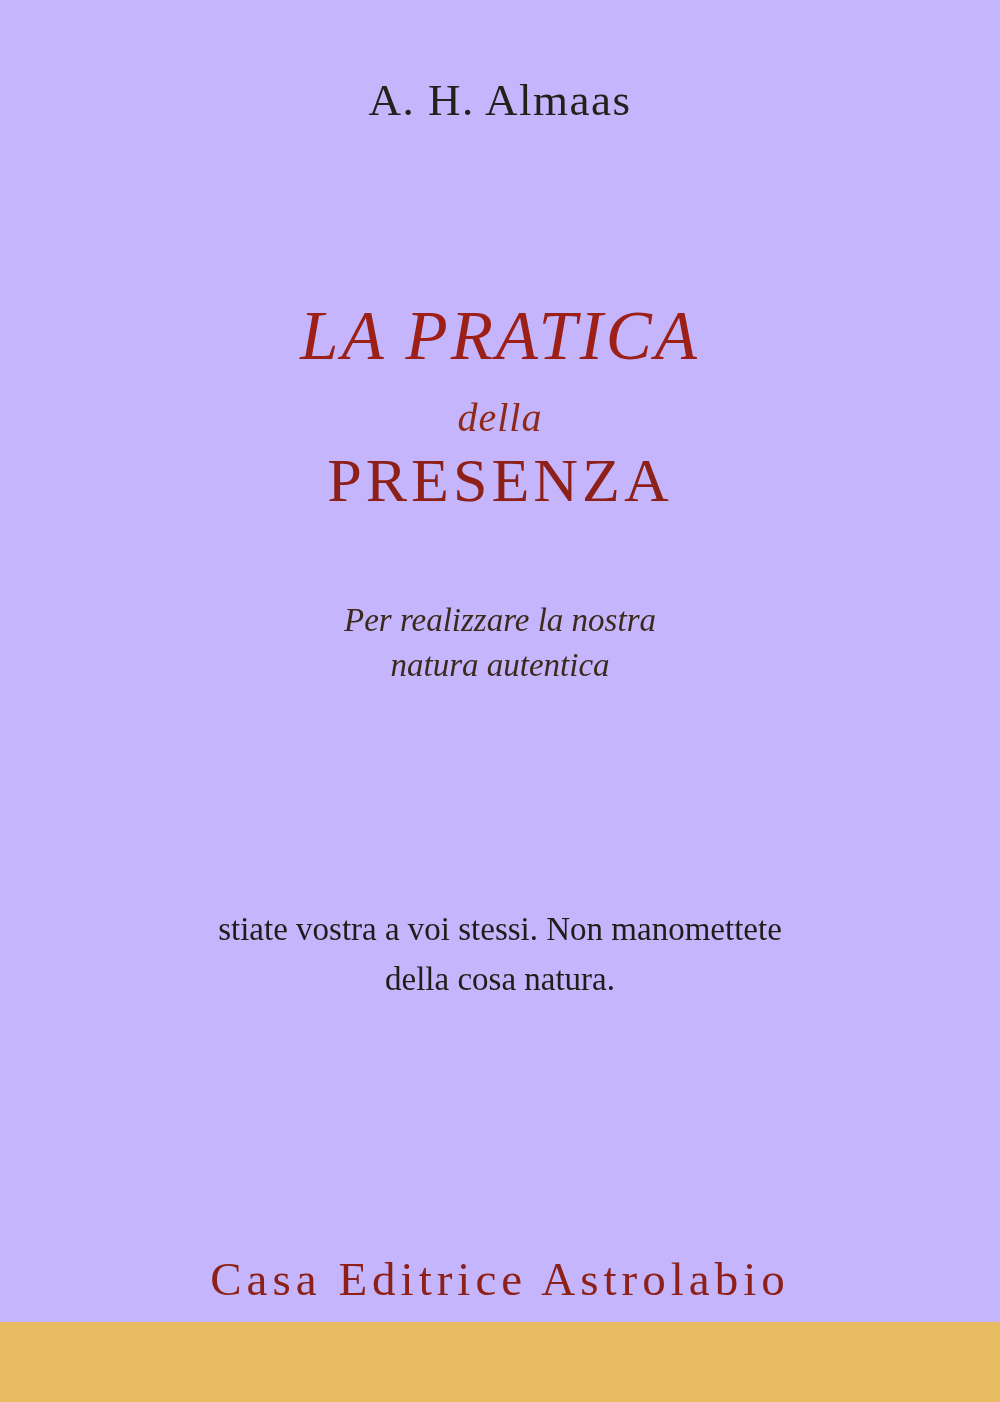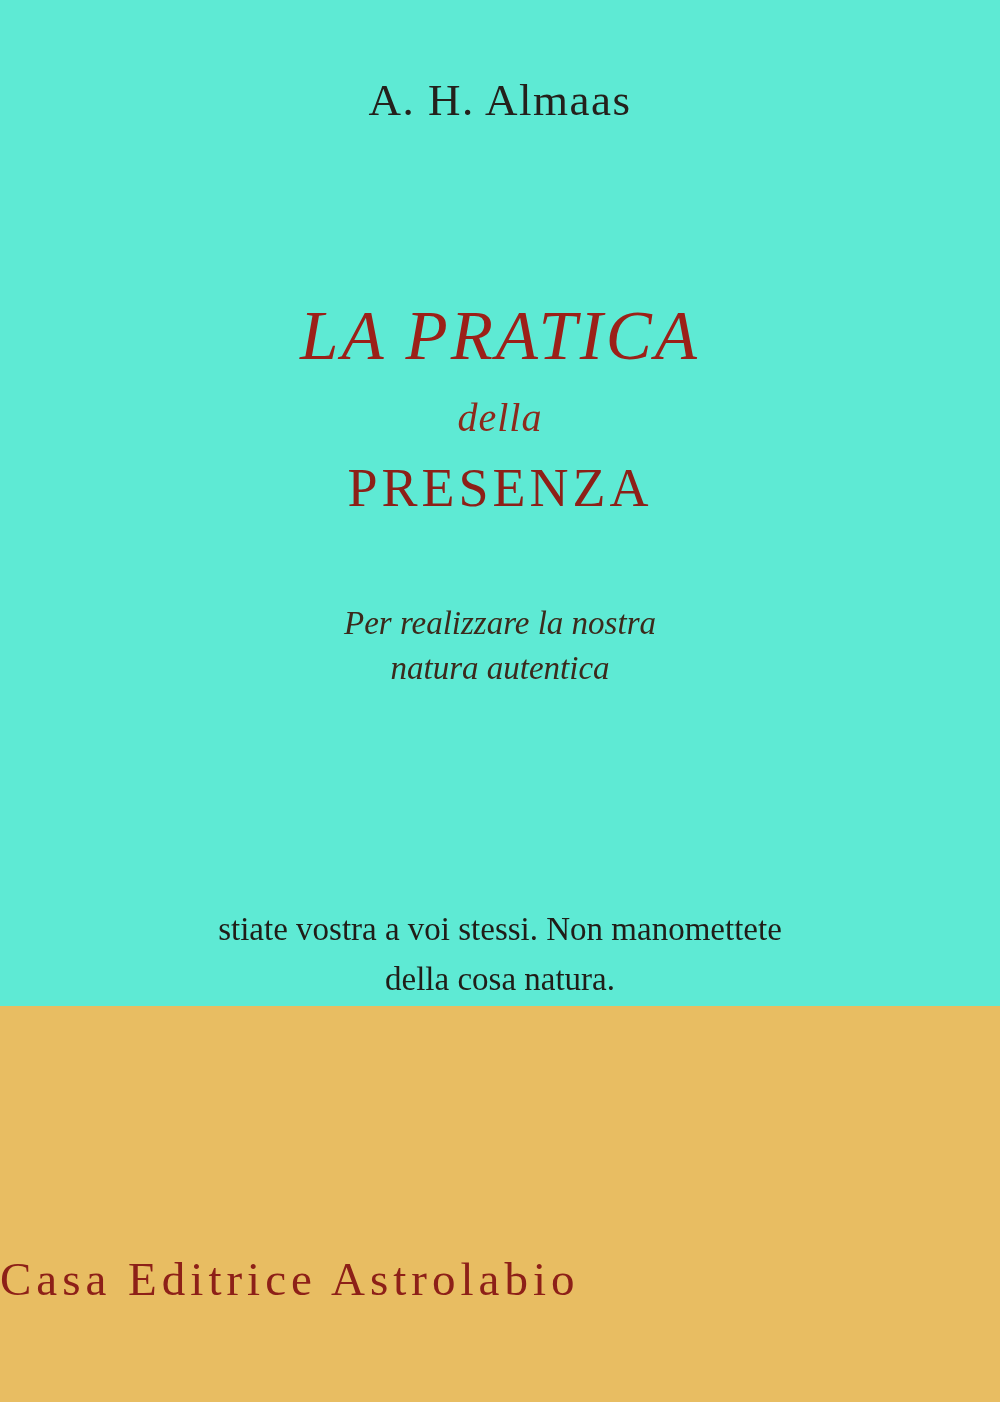--- a/index.html
+++ b/index.html
@@ -9,22 +9,22 @@
   body {
     width: 1000px;
     height: 1402px;
     background: #e8bd62;
     font-family: "Liberation Serif", serif;
     overflow: hidden;
     position: relative;
   }
   .cover {
     width: 1000px;
-    height: 1006px;
-    background: #5eead4;
+    height: 1322px;
+    background: #c4b5fd;
     position: relative;
     box-sizing: border-box;
   }
   .author {
     position: absolute;
     top: 74px;
     left: 0;
     width: 100%;
     text-align: center;
     font-size: 45px;
@@ -49,24 +49,24 @@
   }
   .title-della {
     font-size: 40px;
     font-style: italic;
     color: #8d2a1c;
     margin-top: 22px;
     letter-spacing: 1px;
     font-family: Liberation Serif, serif;
   }
   .title-sub {
-    font-size: 54px;
+    font-size: 62px;
     color: #8d2018;
     letter-spacing: 4px;
-    margin-top: 16px;
+    margin-top: 4px;
     font-family: "Liberation Serif", serif;
   }
   .subtitle {
     margin-top: 82px;
     font-size: 33px;
     font-style: italic;
     color: #3b2a1c;
     line-height: 1.35;
     font-family: "Liberation Serif", serif;
   }
@@ -82,20 +82,21 @@
     font-family: "Liberation Serif", serif;
   }
   .quote div {
     white-space: nowrap;
   }
   .publisher {
     position: absolute;
     top: 1252px;
     left: 0;
     width: 100%;
+    text-align: center;
     font-size: 47px;
     color: #8d2018;
     letter-spacing: 5px;
     font-family: "Liberation Serif", serif;
   }
 </style>
 </head>
 <body>
 
 <div class="cover">

